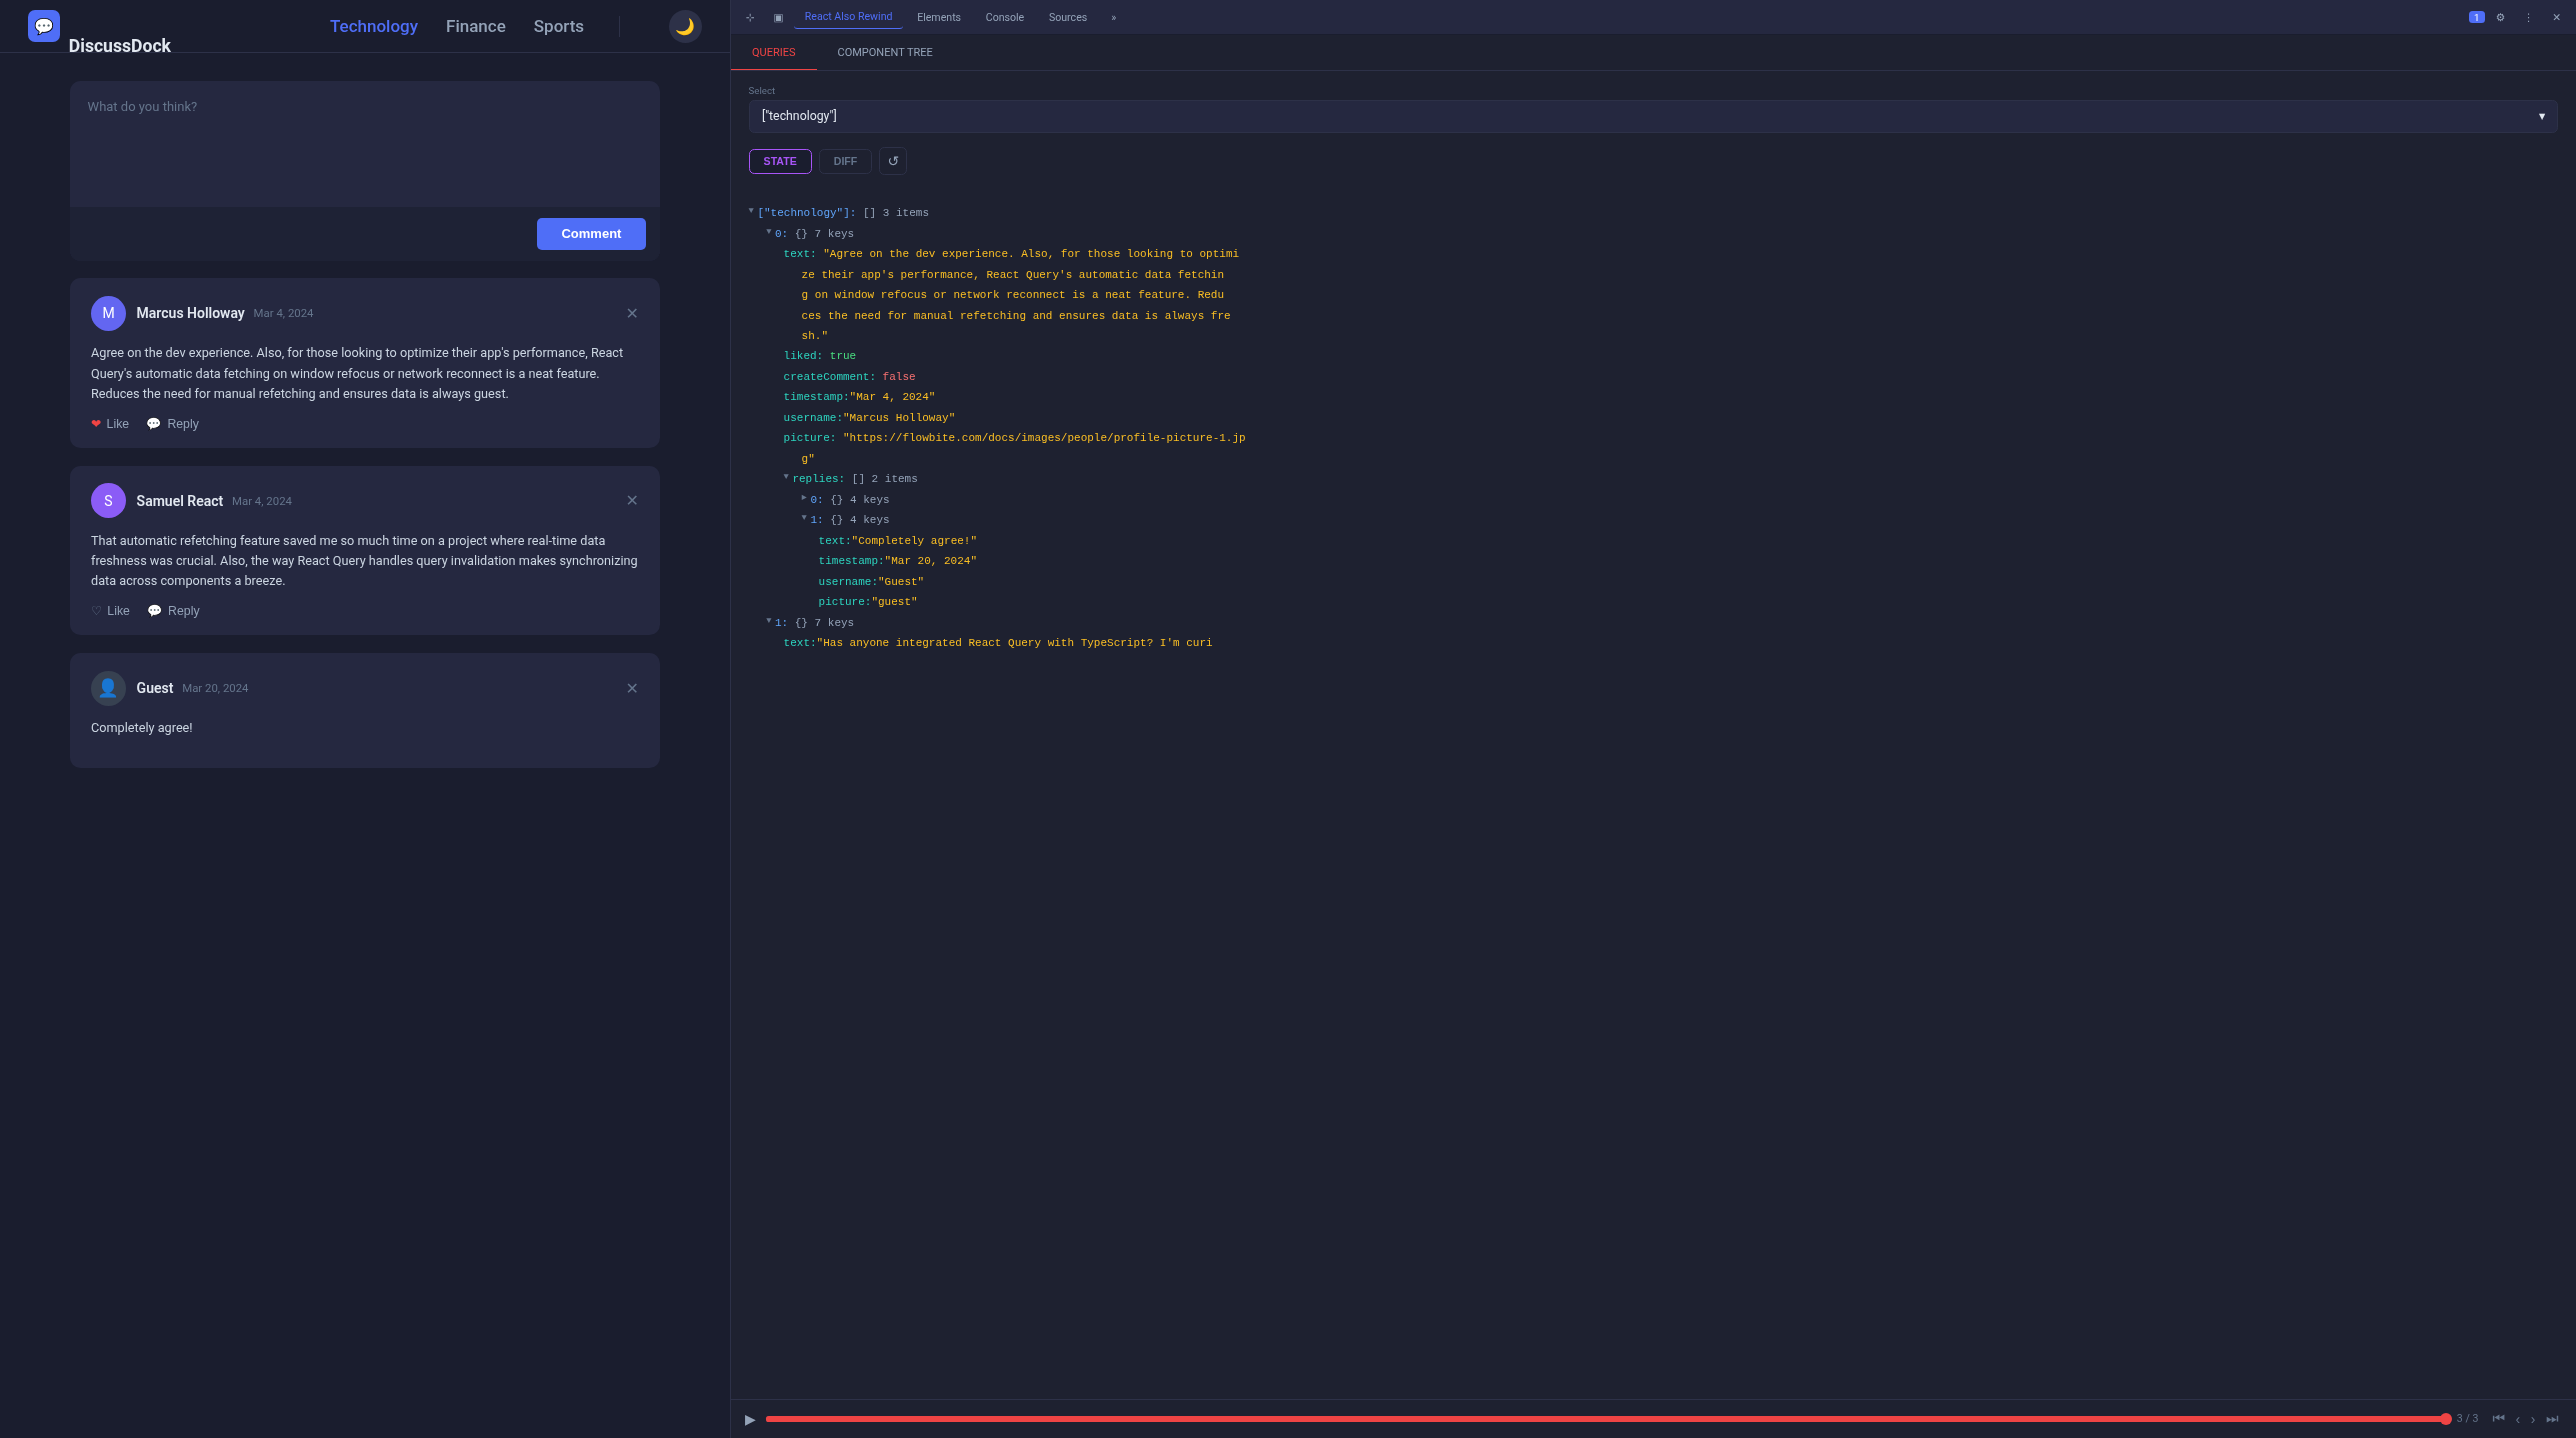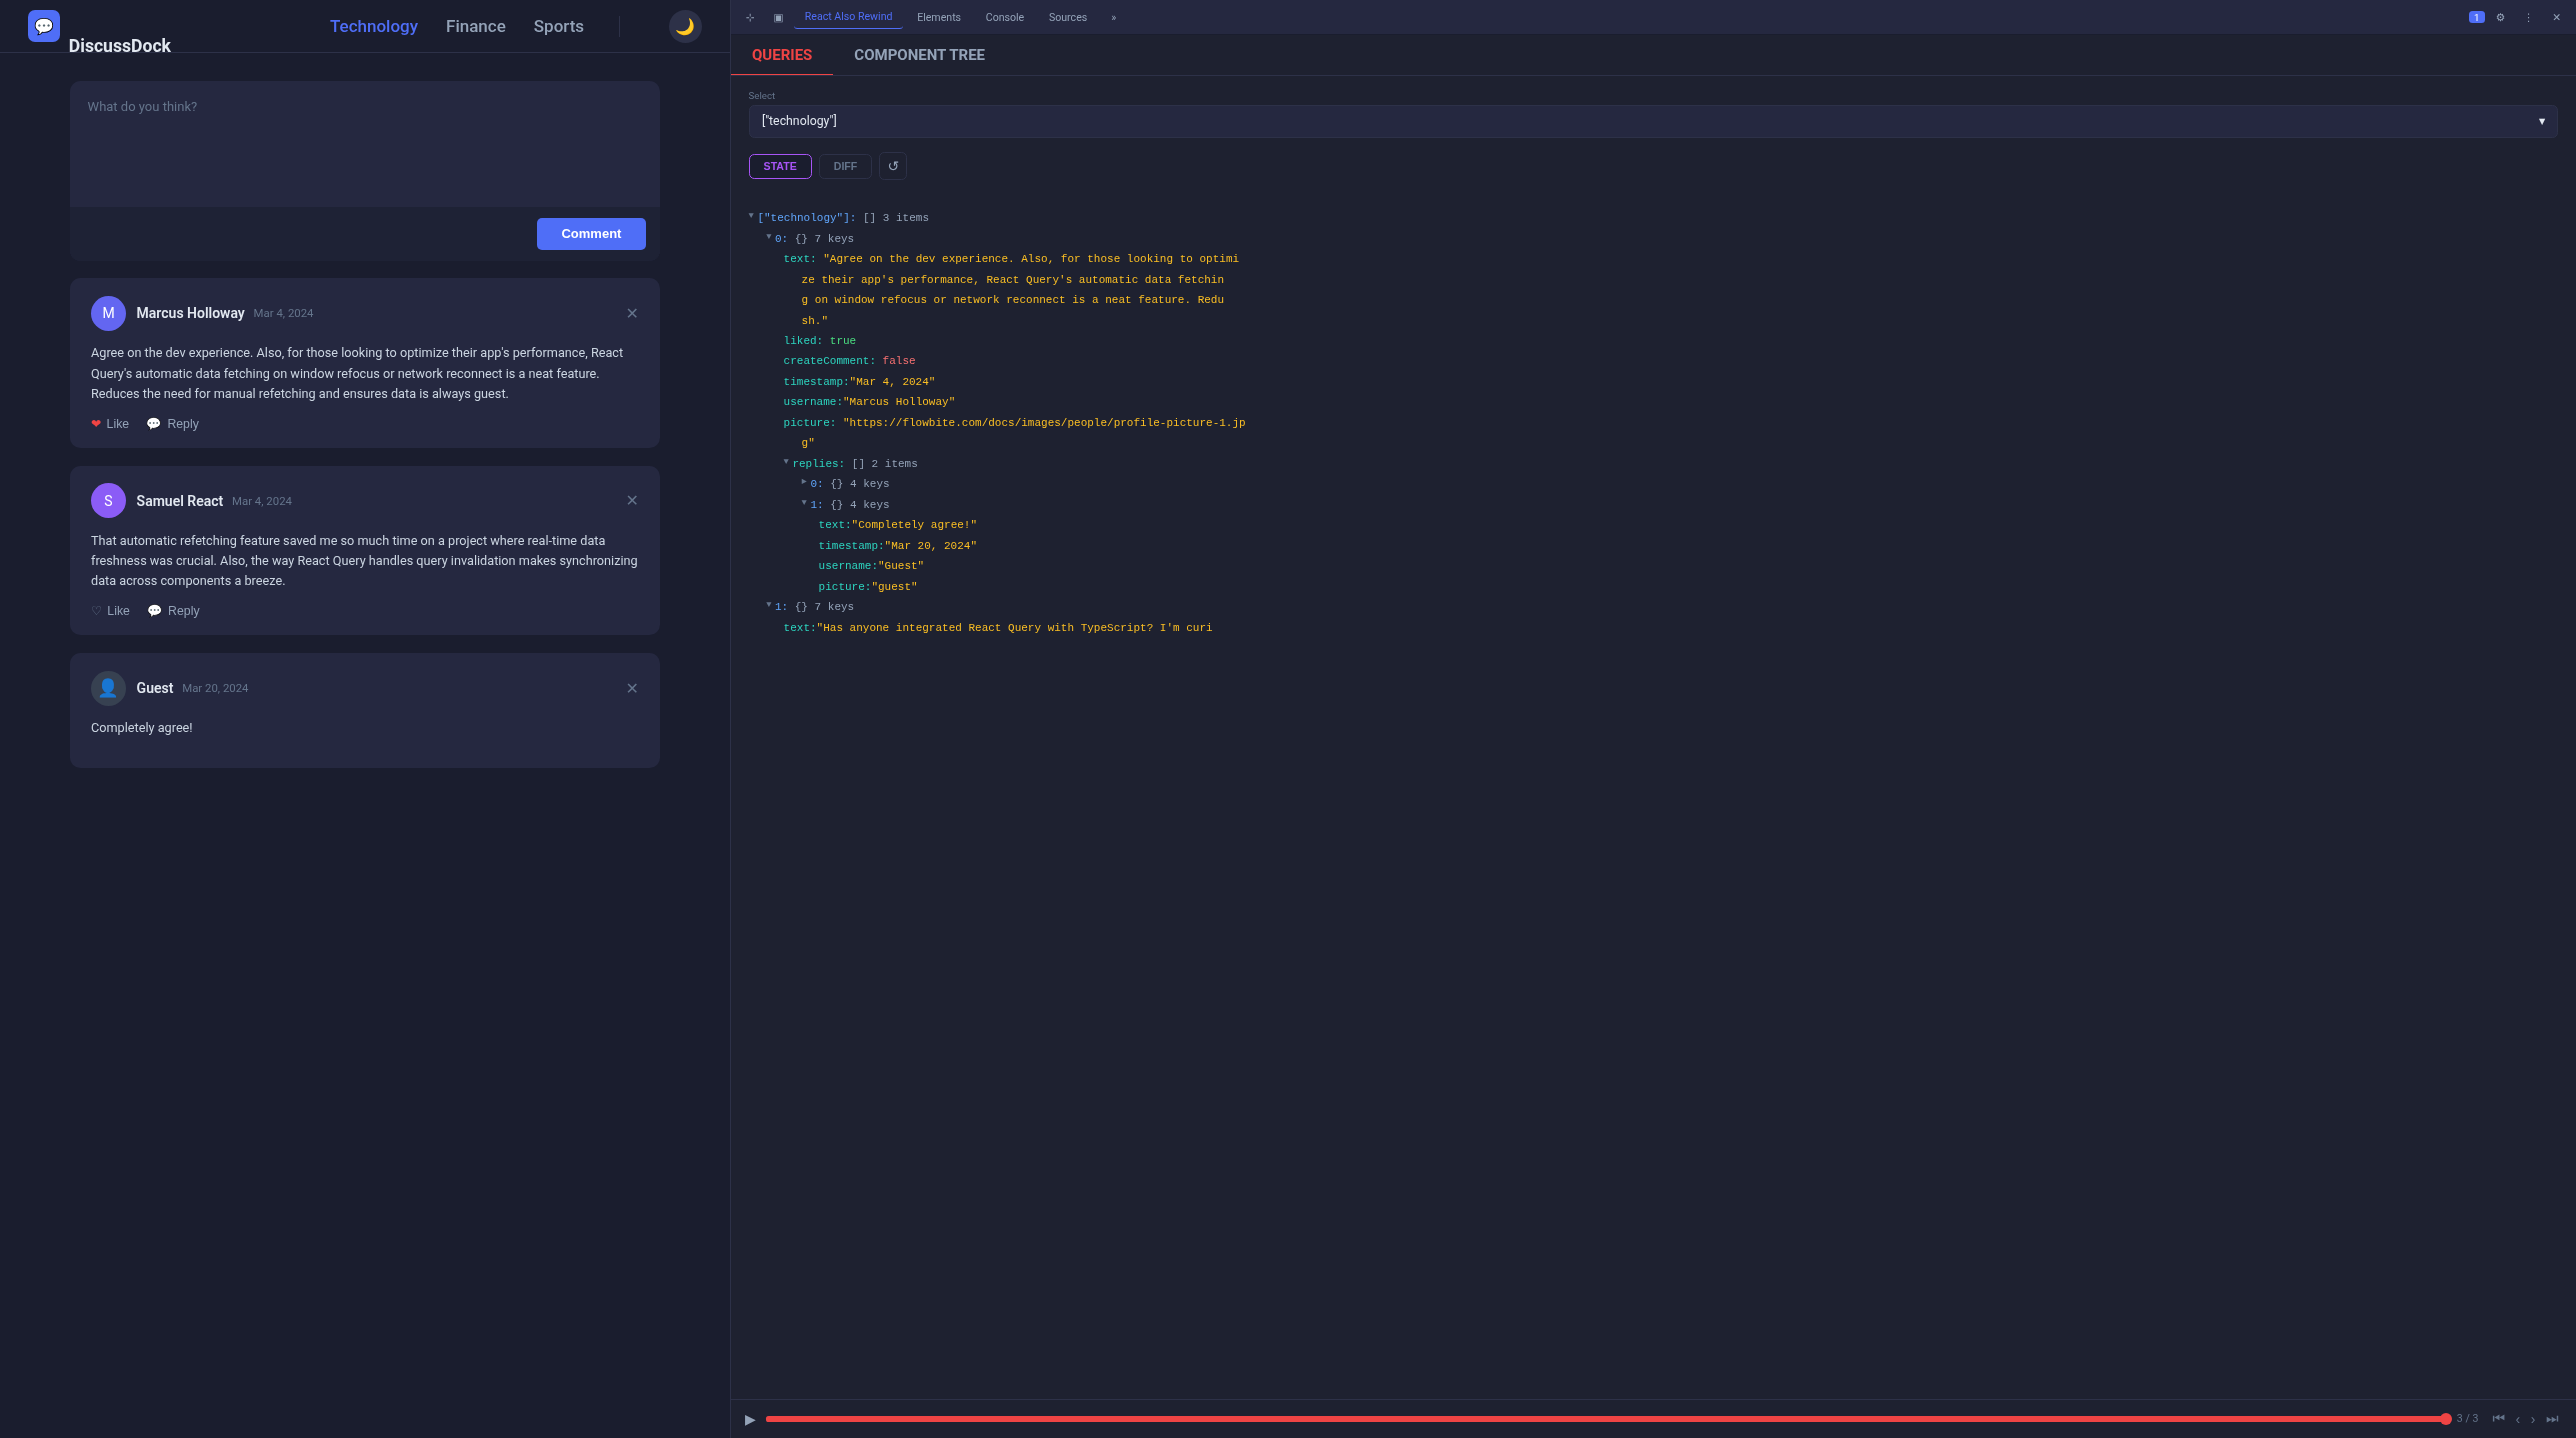--- a/index.html
+++ b/index.html
@@ -261,22 +261,22 @@
     }
 
     
     .main-tabs {
       display: flex;
       border-bottom: 0.9px solid #2d3148;
       background: #1e2130;
     }
     .main-tab {
       padding: 10.6px 21px;
-      font-size: 15px;
-      font-weight: 700;
+      font-size: 11px;
+      font-weight: 400;
       color: #94a3b8;
       cursor: pointer;
       border-bottom: 1.8px solid transparent;
     }
     .main-tab.active {
       color: #ef4444;
       border-bottom: 1.8px solid #ef4444;
     }
 
     
@@ -597,20 +597,23 @@
           <span class="key-teal">text:</span>
           <span class="val-string">&nbsp;"Agree on the dev experience. Also, for those looking to optimi</span>
         </div>
         <div class="tree-row tree-indent-4">
           <span class="val-string">ze their app's performance, React Query's automatic data fetchin</span>
         </div>
         <div class="tree-row tree-indent-4">
           <span class="val-string">g on window refocus or network reconnect is a neat feature. Redu</span>
         </div>
         <div class="tree-row tree-indent-4">
+          <span class="val-string">ces the need for manual refetching and ensures data is always fre</span>
+        </div>
+        <div class="tree-row tree-indent-4">
           <span class="val-string">sh."</span>
         </div>
 
         <div class="tree-row tree-indent-3">
           <span class="key-teal">liked:</span>
           <span class="val-green">&nbsp;true</span>
         </div>
 
         <div class="tree-row tree-indent-3">
           <span class="key-teal">createComment:</span>

